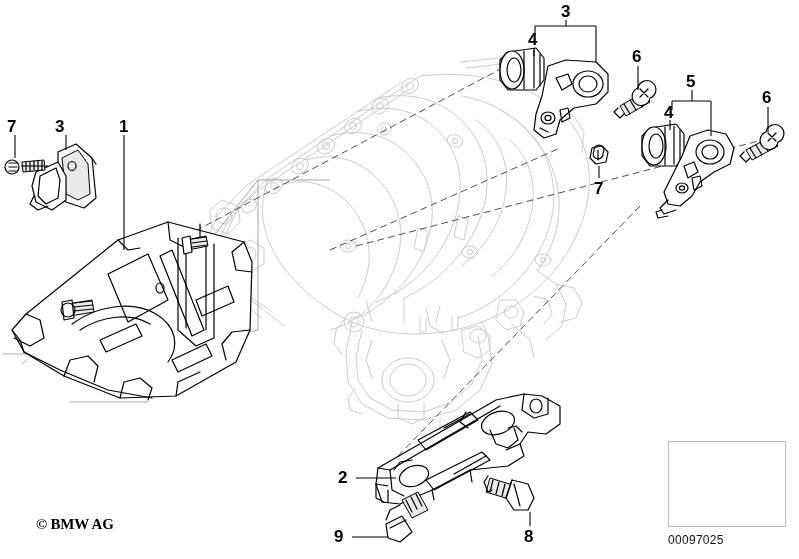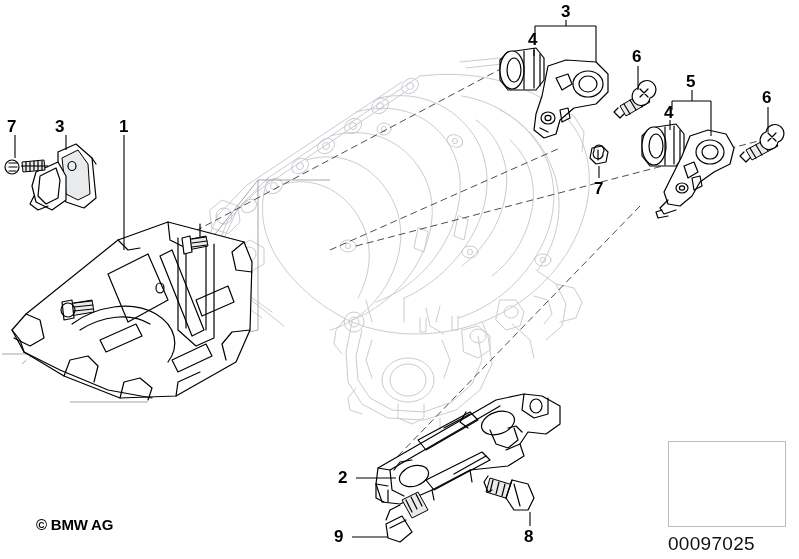--- a/index.html
+++ b/index.html
@@ -1,22 +1,22 @@
 <!DOCTYPE html>
 <html><head>
 <meta charset="utf-8">
 <title>Parts Diagram</title>
 <style>
   html,body{margin:0;padding:0;background:#ffffff;}
   body{width:799px;height:559px;overflow:hidden;font-family:"Liberation Sans",sans-serif;}
   #stage{position:relative;width:799px;height:559px;background:#fff;}
   #stage svg{position:absolute;left:0;top:0;}
   .callout{position:absolute;font-family:"Liberation Sans",sans-serif;font-weight:bold;font-size:17px;color:#000;line-height:1;white-space:nowrap;}
-  #drawing-number{position:absolute;left:668px;top:533px;font-family:"Liberation Sans",sans-serif;font-size:19px;color:#111;letter-spacing:0.3px;}
-  #copyright{position:absolute;left:36px;top:516px;font-family:Liberation Sans, sans-serif;font-weight:bold;font-size:15px;color:#000;letter-spacing:-0.2px;}
+  #drawing-number{position:absolute;left:668px;top:533px;font-family:"Liberation Sans",sans-serif;font-size:12px;color:#111;letter-spacing:0.3px;}
+  #copyright{position:absolute;left:36px;top:516px;font-family:Liberation Serif, serif;font-weight:bold;font-size:15px;color:#000;letter-spacing:-0.2px;}
   #thumb-box{position:absolute;left:668px;top:441px;width:118px;height:86px;border:1px solid #b9bcc2;box-sizing:border-box;background:#fff;}
 </style>
 </head>
 <body>
 
 <div id="stage">
 
   <svg width="799" height="559" viewBox="0 0 799 559">
     <defs>
       <style>

